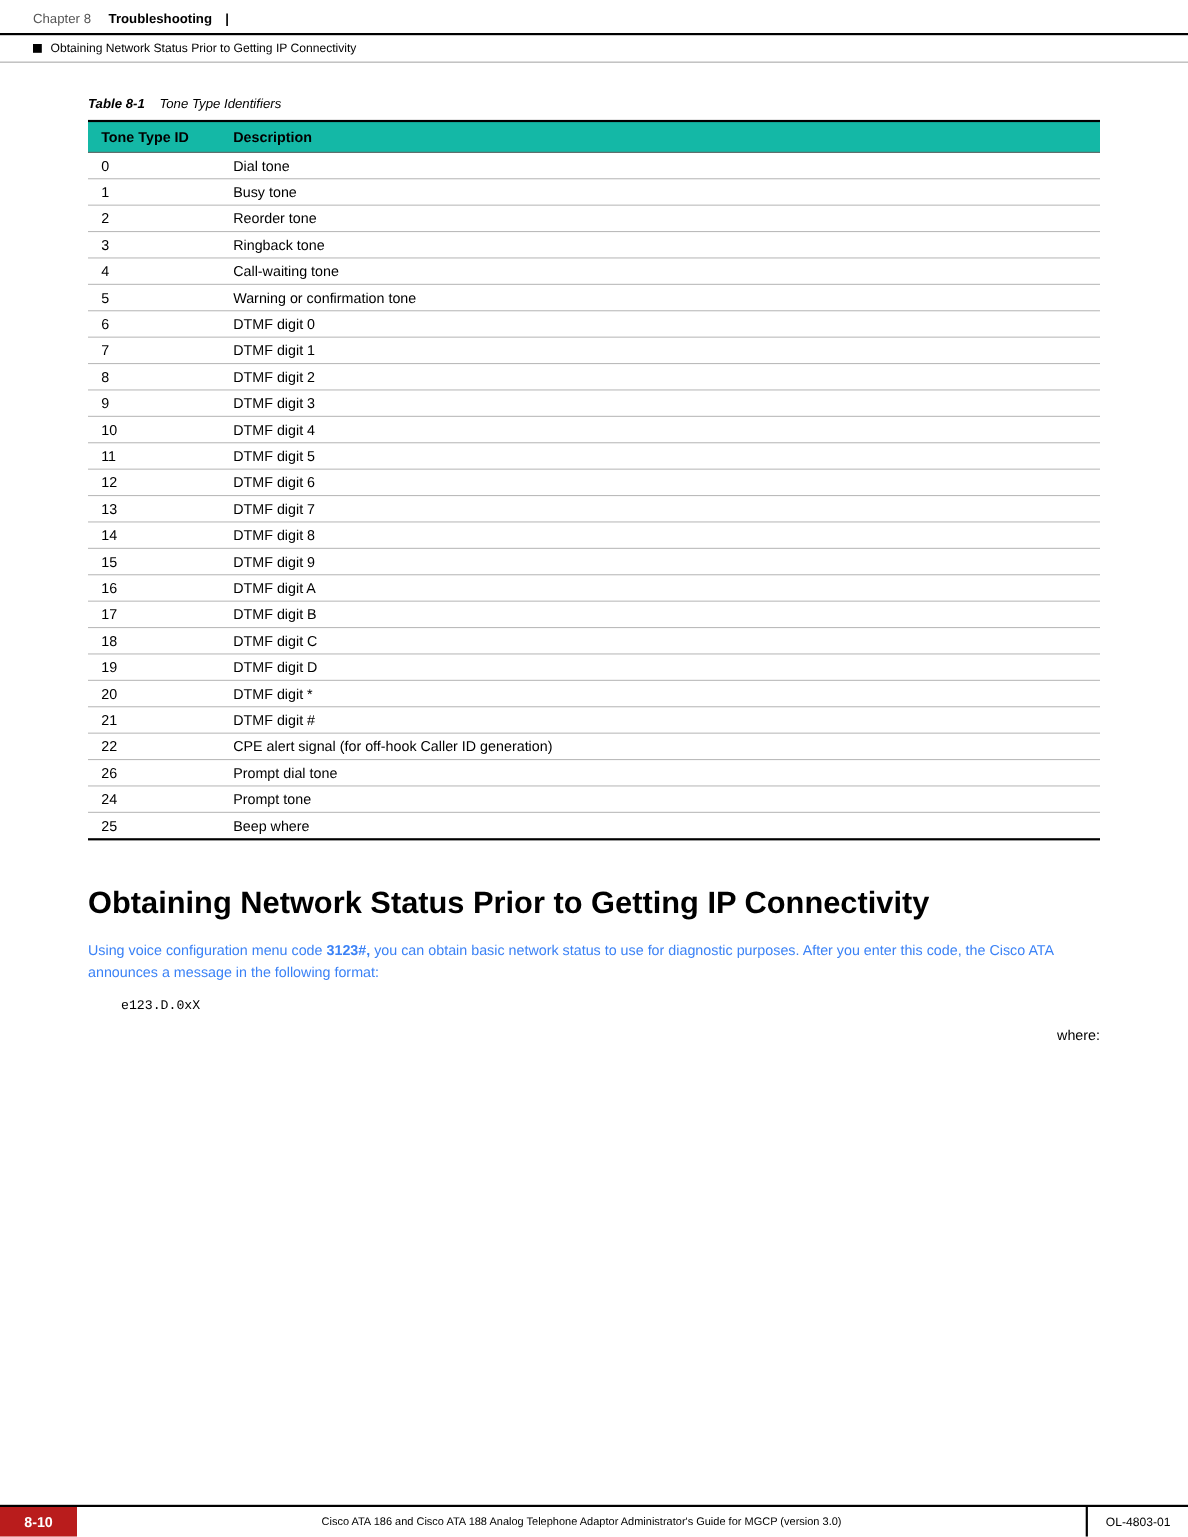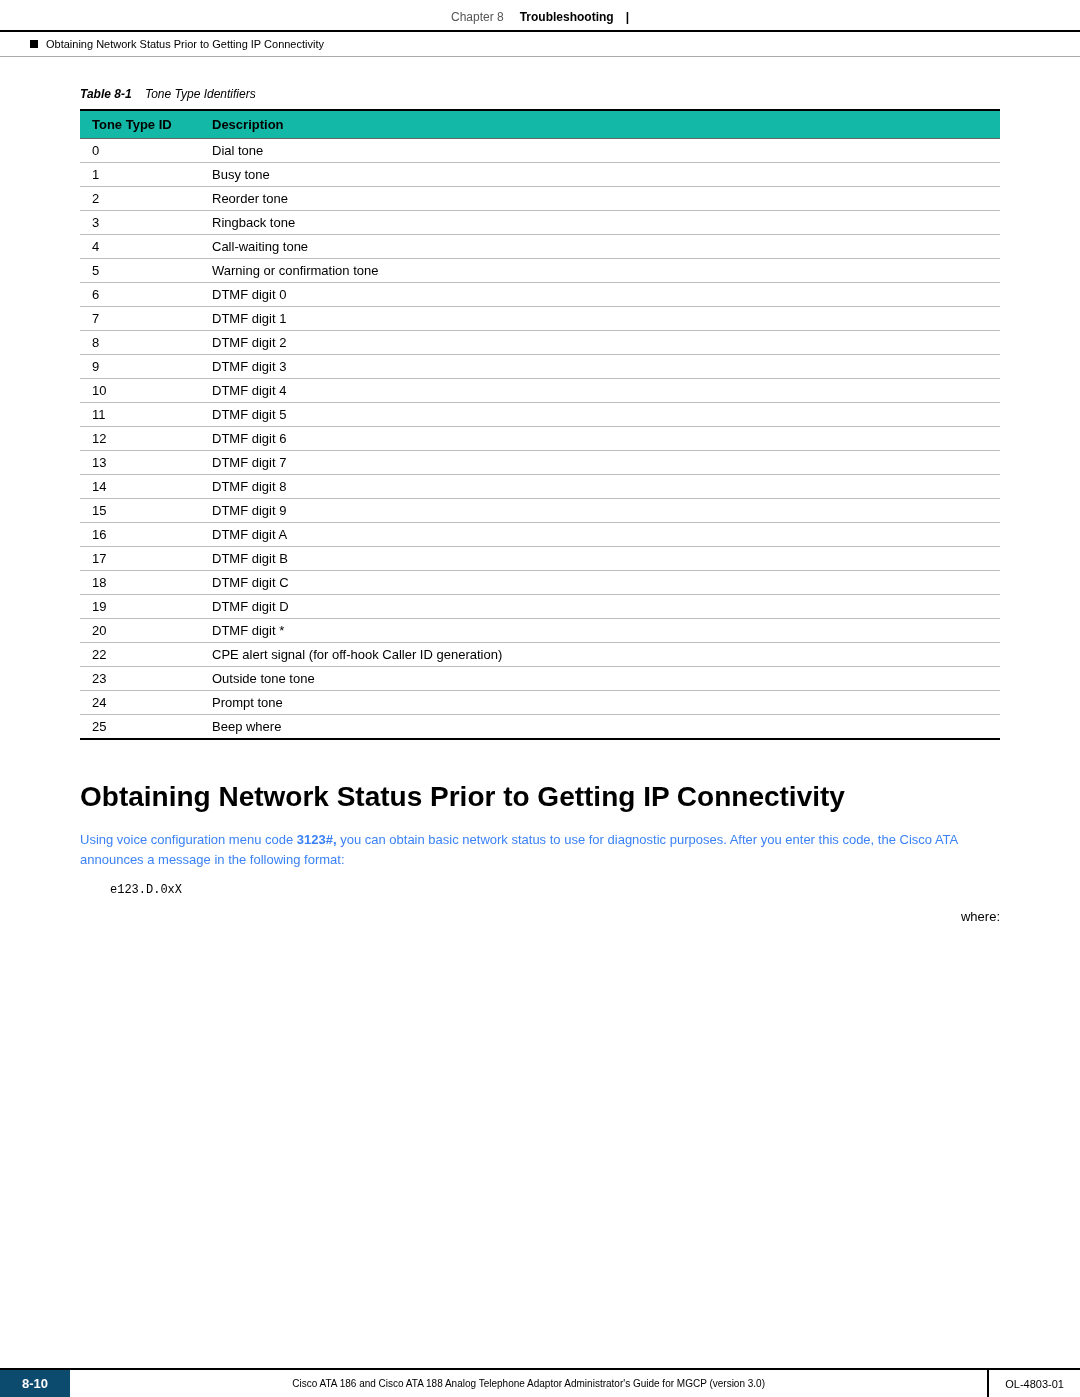--- a/index.html
+++ b/index.html
@@ -9,21 +9,21 @@
       font-size: 13px;
       color: #000;
       width: 1080px;
       min-height: 1397px;
       position: relative;
     }
 
     
     .page-header {
       display: flex;
-      justify-content: center;
+      justify-content: flex-start;
       align-items: center;
       padding: 10px 30px 6px 30px;
       border-bottom: 2px solid #000;
       margin-bottom: 0;
     }
     .header-right {
       display: flex;
       align-items: center;
       gap: 8px;
       font-size: 12px;
@@ -167,21 +167,21 @@
     .page-footer {
       position: absolute;
       bottom: 0;
       left: 0;
       right: 0;
       border-top: 2px solid #000;
       display: flex;
       align-items: stretch;
     }
     .footer-page-num {
-      background: #0c4a6e;
+      background: #b91c1c;
       color: #fff;
       font-weight: bold;
       font-size: 13px;
       padding: 6px 16px;
       display: flex;
       align-items: center;
       min-width: 70px;
       justify-content: center;
     }
     .footer-center {
@@ -313,26 +313,30 @@
         </tr>
         <tr>
           <td class="col-id">19</td>
           <td class="col-desc">DTMF digit D</td>
         </tr>
         <tr>
           <td class="col-id">20</td>
           <td class="col-desc">DTMF digit *</td>
         </tr>
         <tr>
+          <td class="col-id">21</td>
+          <td class="col-desc">DTMF digit #</td>
+        </tr>
+        <tr>
           <td class="col-id">22</td>
           <td class="col-desc">CPE alert signal (for off-hook Caller ID generation)</td>
         </tr>
         <tr>
-          <td class="col-id">23</td>
-          <td class="col-desc">Outside tone tone</td>
+          <td class="col-id">26</td>
+          <td class="col-desc">Prompt dial tone</td>
         </tr>
         <tr>
           <td class="col-id">24</td>
           <td class="col-desc">Prompt tone</td>
         </tr>
         <tr>
           <td class="col-id">25</td>
           <td class="col-desc">Beep where</td>
         </tr>
       </tbody>

